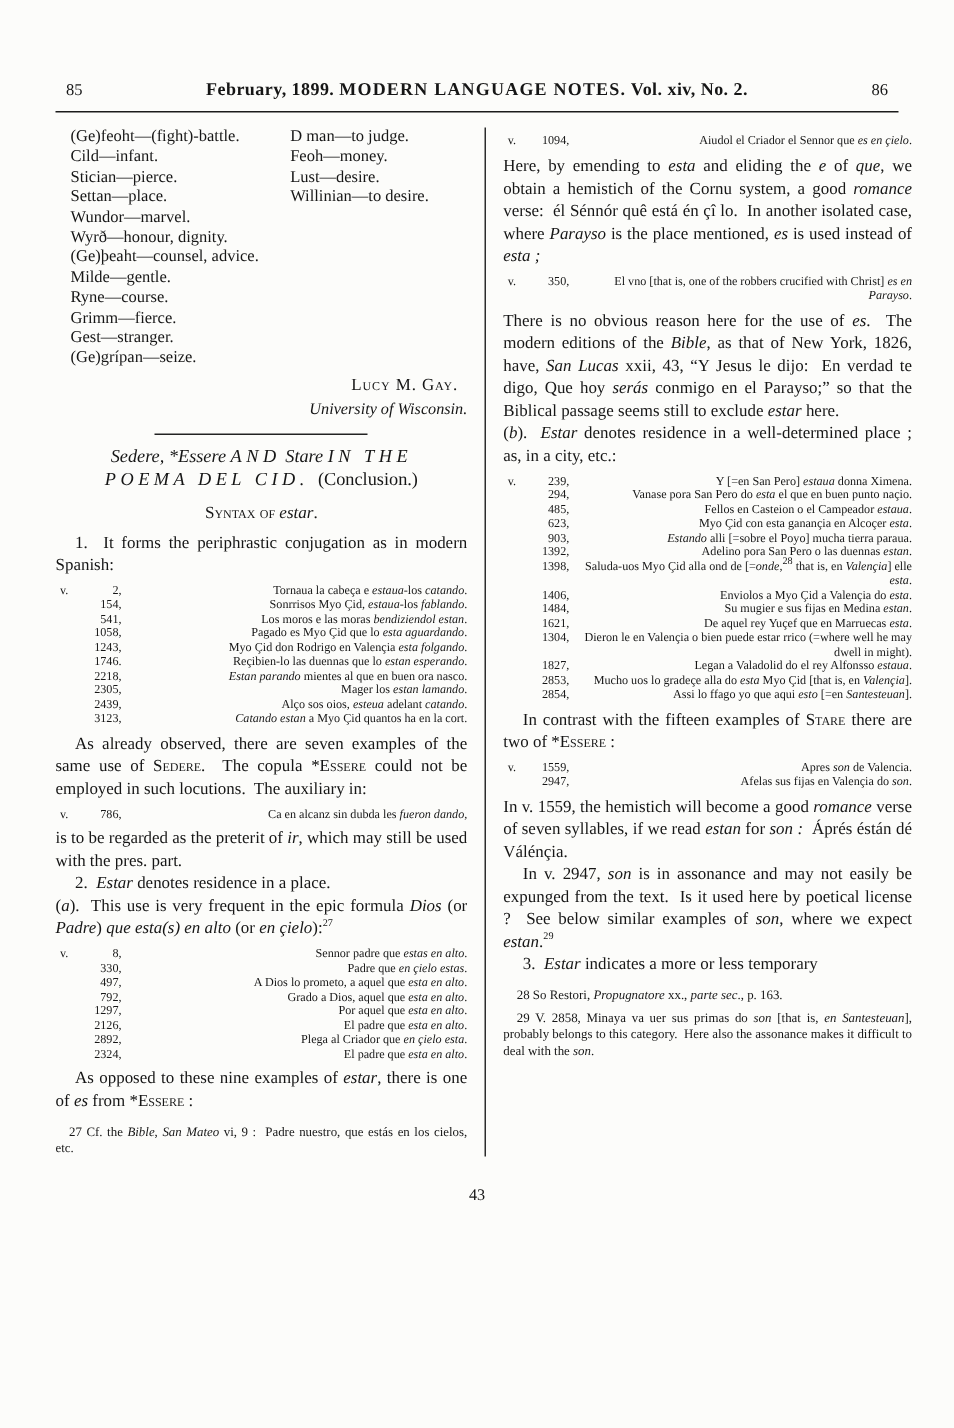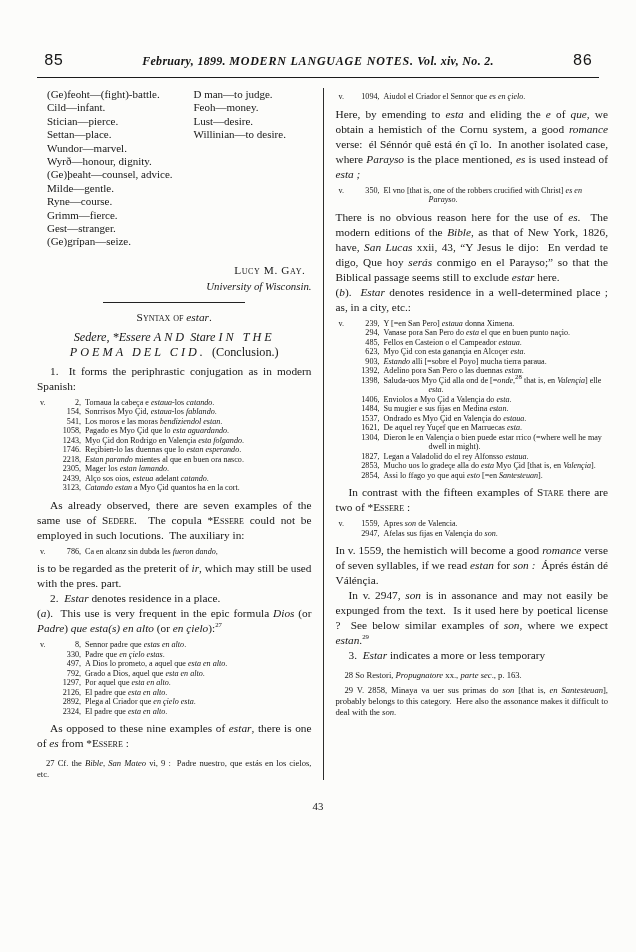--- a/index.html
+++ b/index.html
@@ -4,50 +4,50 @@
 <style>
   html,body{margin:0;padding:0;background:#e9e8e4;}
   .page{
     width:636px;height:952px;margin:0 auto;box-sizing:border-box;
     background:#fcfcfa;color:#161616;overflow:hidden;
     font-family:"Liberation Serif","DejaVu Serif",serif;
     padding-top:52px;position:relative;
   }
   
   .header{display:flex;align-items:baseline;padding:0 44px;font-size:12px;}
-  .pn{font-size:16px;font-family:Liberation Mono, monospace;}
-  .htitle{flex:1;text-align:center;font-style:italic;font-weight:bold;font-size:12px;letter-spacing:0.3px;}
+  .pn{font-size:11px;}
+  .htitle{flex:1;text-align:center;font-weight:bold;font-size:12px;letter-spacing:0.3px;}
   .hj{letter-spacing:0.8px;}
   .header-rule{border-top:1.6px solid #1b1b1b;margin:7px 37px 0 37px;}
   
   .columns{display:flex;margin:10px 28px 0 37px;}
   .col{width:50%;box-sizing:border-box;}
   .col-left{padding-right:11px;}
   .col-right{border-left:1px solid #2c2c2c;padding-left:12px;}
   
   .glossary{display:flex;font-size:11px;line-height:13.4px;margin:0 0 3px 0;}
   .gcol1{flex:0 0 57%;padding-left:10px;box-sizing:border-box;}
   .gcol2{flex:1;}
   
   .para{margin:0;font-size:11.3px;line-height:15px;text-align:justify;text-indent:13px;}
   .flush{text-indent:0;}
-  .sig{text-align:right;text-indent:0;padding-right:6px;font-variant:small-caps;letter-spacing:0.6px;margin-top:14px;}
+  .sig{text-align:right;text-indent:0;padding-right:6px;font-variant:small-caps;letter-spacing:0.6px;margin-top:4px;}
   .aff{text-align:right;text-indent:0;padding-left:6px;font-size:10.8px;margin-top:1px;}
   .mid-rule{width:142px;border-top:1px solid #222;margin:8px auto 7px auto;}
   .title{text-align:center;text-indent:0;font-size:12.2px;line-height:15.5px;margin-bottom:3px;}
   .gap{letter-spacing:3px;}
   .heading{text-align:center;text-indent:0;margin:7px 0 5px 0;font-size:11.4px;}
   .sc{font-variant:small-caps;}
   sup{font-size:6.8px;line-height:0;}
   
   .verses{font-size:8.1px;line-height:9.5px;margin:4px 0 5px 0;}
   .vrow{display:flex;}
   .vm{flex:0 0 15px;padding-left:3px;box-sizing:border-box;}
   .vn{flex:0 0 29px;text-align:right;}
-  .vt{flex:1;padding-left:49px;text-indent:-45px;}
+  .vt{flex:1;padding-left:49px;text-indent:-45px;text-align:right;}
   
   .fn{margin:7px 0 0 0;font-size:8.6px;line-height:11px;text-align:justify;text-indent:9px;}
   .fn + .fn{margin-top:4px;}
   
   .pageno{text-align:center;margin-top:20px;font-size:10.8px;}
   .stamp{margin-top:52px;text-align:center;font-size:10.4px;line-height:13.6px;color:#1d1d1d;}
 </style>
 </head>
 <body>
 
@@ -81,22 +81,22 @@
           <div class="gcol gcol2">
             <div class="gitem">D man—to judge.</div>
             <div class="gitem">Feoh—money.</div>
             <div class="gitem">Lust—desire.</div>
             <div class="gitem">Willinian—to desire.</div>
           </div>
         </div>
         <p class="para sig">Lucy M. Gay.</p>
         <p class="para aff"><i>University of Wisconsin.</i></p>
         <div class="mid-rule"></div>
+        <p class="para title"><i>Sedere, *Essere</i> <span class="gap"><i>AND</i></span> <i>Stare</i> <span class="gap"><i>IN THE</i></span><br><span class="gap"><i>POEMA DEL CID.</i></span>&nbsp; (Conclusion.)</p>
         <p class="para heading"><span class="sc">Syntax of</span> <i>estar</i>.</p>
-        <p class="para title"><i>Sedere, *Essere</i> <span class="gap"><i>AND</i></span> <i>Stare</i> <span class="gap"><i>IN THE</i></span><br><span class="gap"><i>POEMA DEL CID.</i></span>&nbsp; (Conclusion.)</p>
         <p class="para">1.&nbsp; It forms the periphrastic conjugation as in modern Spanish:</p>
         <div class="verses">
           <div class="vrow">
             <span class="vm">v.</span>
             <span class="vn">2,</span>
             <span class="vt">Tornaua la cabeça e <i>estaua</i>-los <i>catando</i>.</span>
           </div>
           <div class="vrow">
             <span class="vm"></span>
             <span class="vn">154,</span>
@@ -255,25 +255,20 @@
           </div>
           <div class="vrow">
             <span class="vm"></span>
             <span class="vn">1406,</span>
             <span class="vt">Enviolos a Myo Çid a Valençia do <i>esta</i>.</span>
           </div>
           <div class="vrow">
             <span class="vm"></span>
             <span class="vn">1484,</span>
             <span class="vt">Su mugier e sus fijas en Medina <i>estan</i>.</span>
-          </div>
-          <div class="vrow">
-            <span class="vm"></span>
-            <span class="vn">1537,</span>
-            <span class="vt">Ondrado es Myo Çid en Valençia do <i>estaua</i>.</span>
           </div>
           <div class="vrow">
             <span class="vm"></span>
             <span class="vn">1621,</span>
             <span class="vt">De aquel rey Yuçef que en Marruecas <i>esta</i>.</span>
           </div>
           <div class="vrow">
             <span class="vm"></span>
             <span class="vn">1304,</span>
             <span class="vt">Dieron le en Valençia o bien puede estar rrico (=where well he may dwell in might).</span>

